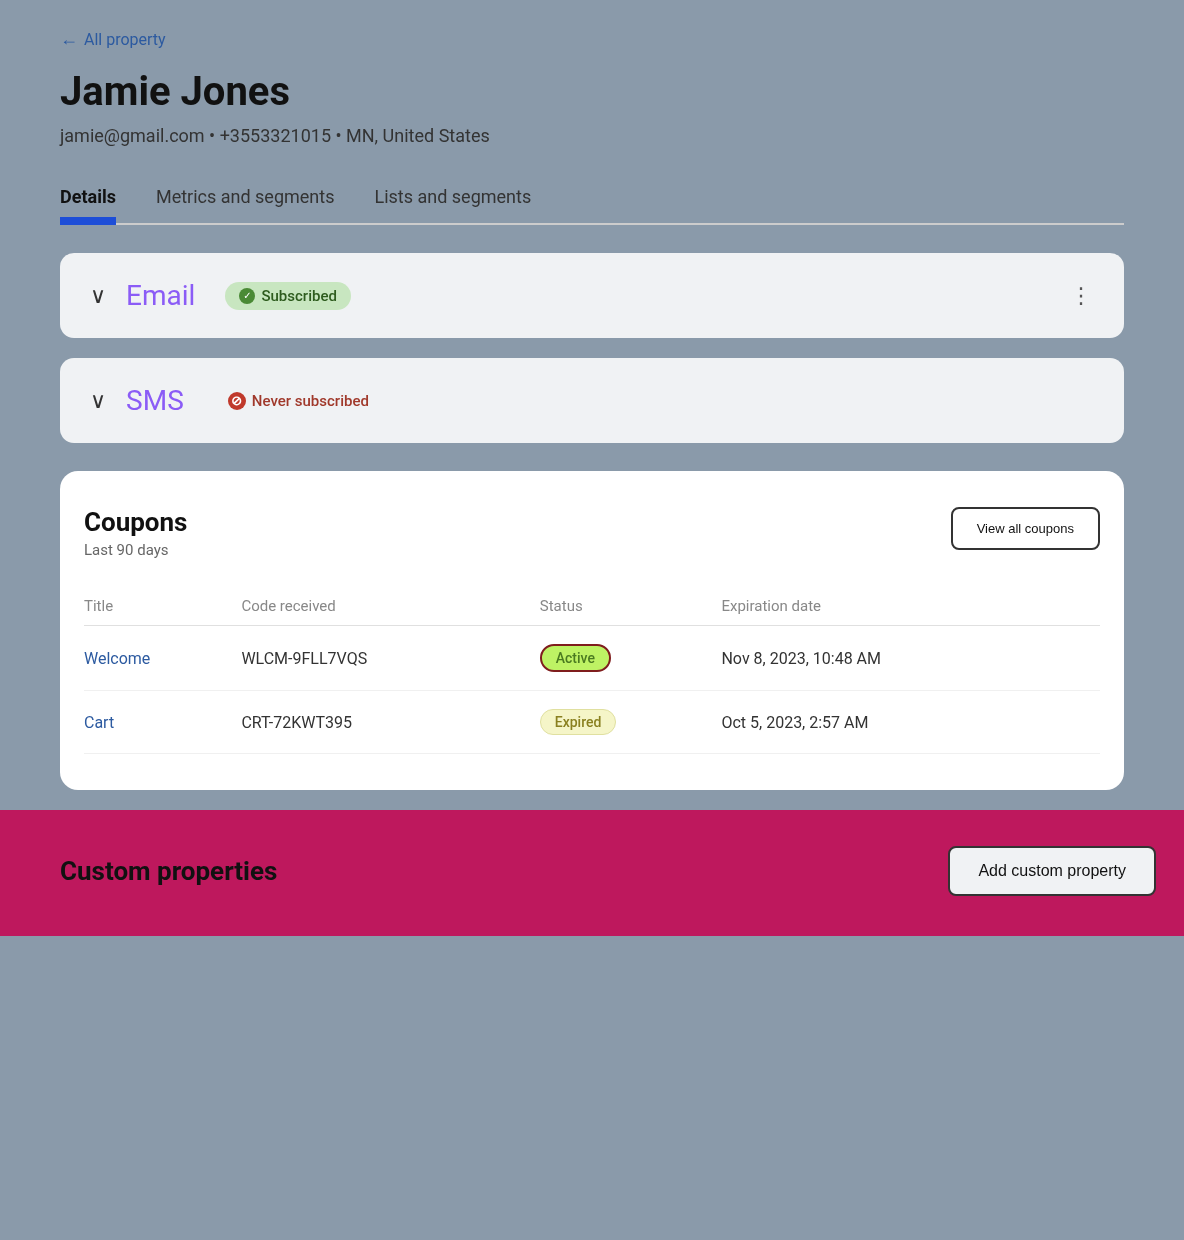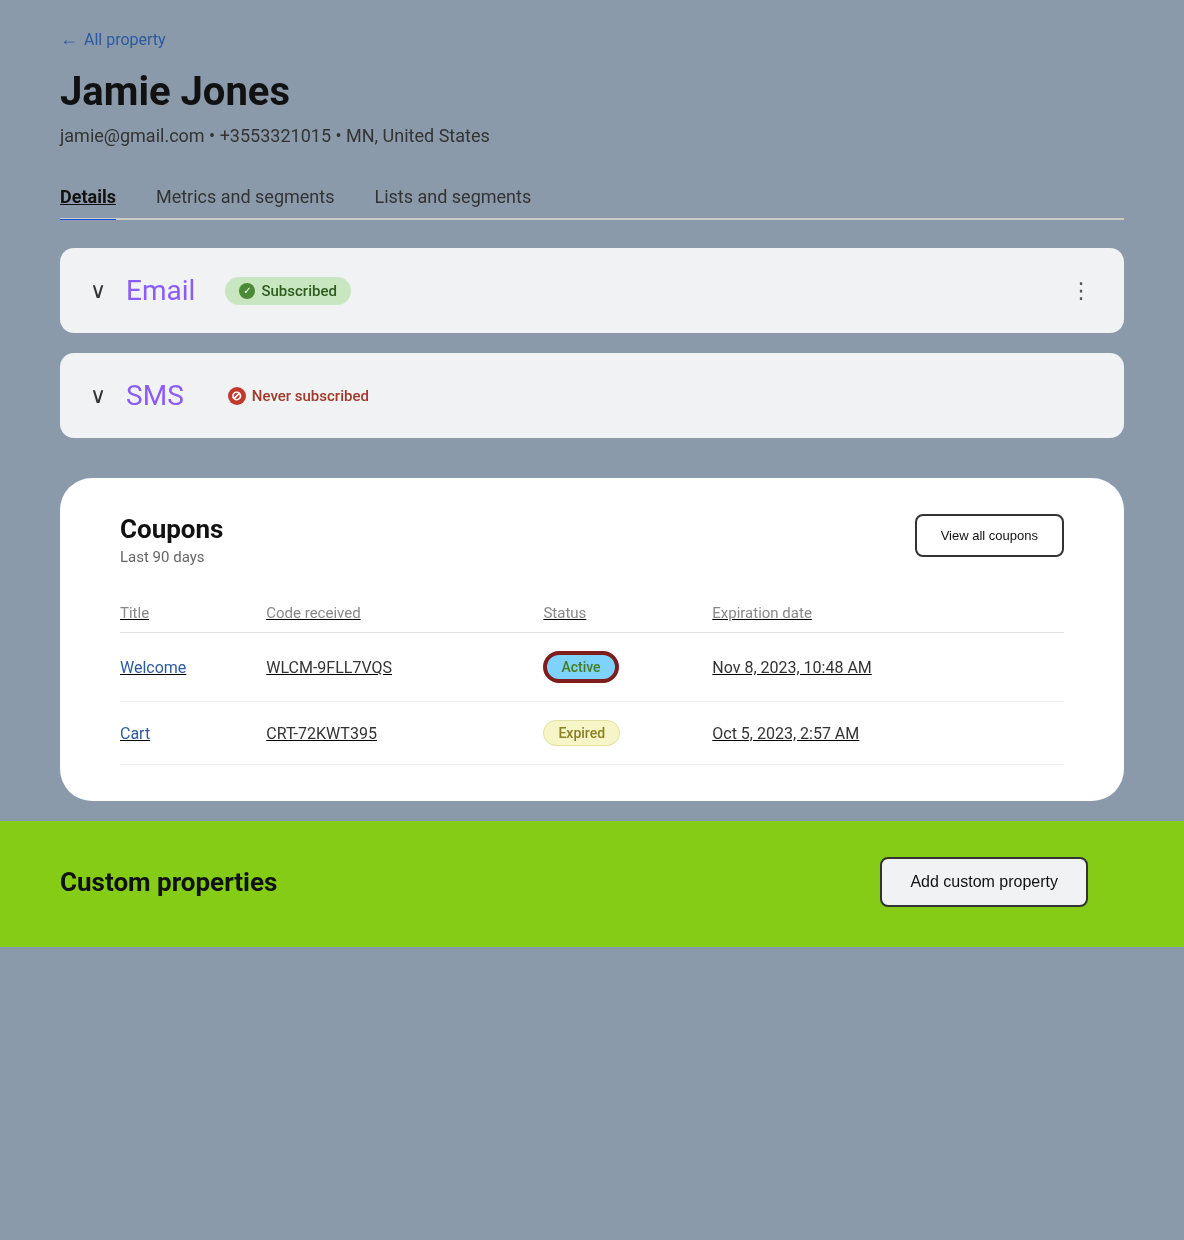--- a/index.html
+++ b/index.html
@@ -71,22 +71,21 @@
       color: #333;
       cursor: pointer;
       border-bottom: 3px solid transparent;
       position: relative;
       bottom: -2px;
     }
 
     .tab.active {
       font-weight: 700;
       color: #111;
-      border-bottom: 1px solid #1d4ed8;
-      text-decoration: underline;
+      border-bottom: 8px solid #1d4ed8;
     }
 
     
     .cards-section {
       background: #8a9aaa;
       padding: 28px 60px;
       display: flex;
       flex-direction: column;
       gap: 20px;
     }
@@ -167,23 +166,23 @@
     .three-dots {
       font-size: 22px;
       color: #555;
       cursor: pointer;
       letter-spacing: 2px;
     }
 
     
     .coupons-section {
       background: white;
-      margin: 12px 30px;
-      border-radius: 32px;
-      padding: 36px 60px;
+      margin: 0 30px;
+      border-radius: 18px;
+      padding: 36px 24px;
     }
 
     .coupons-header {
       display: flex;
       justify-content: space-between;
       align-items: flex-start;
       margin-bottom: 28px;
     }
 
     .coupons-title {
@@ -205,21 +204,20 @@
       border-radius: 8px;
       font-size: 13px;
       font-weight: 500;
       cursor: pointer;
       color: #111;
     }
 
     .coupons-table {
       width: 100%;
       border-collapse: collapse;
-      text-decoration: underline;
     }
 
     .coupons-table th {
       text-align: left;
       font-size: 15px;
       color: #888;
       font-weight: 400;
       padding: 10px 0;
       border-bottom: 1px solid #e0e0e0;
     }
@@ -239,35 +237,35 @@
 
     .status-badge {
       display: inline-block;
       padding: 4px 14px;
       border-radius: 20px;
       font-size: 14px;
       font-weight: 500;
     }
 
     .status-active {
-      background: #7dd3fc;
+      background: #bef264;
       color: #4a7a20;
-      border: 4px solid #7f1d1d;
+      border: 2px solid #7f1d1d;
     }
 
     .status-expired {
       background: #f5f5c8;
       color: #8a8020;
       border: 1px solid #e0e0a0;
     }
 
     
     .bottom-section {
-      background: #84cc16;
-      padding: 36px 96px 40px 60px;
+      background: #be185d;
+      padding: 36px 28px 40px 60px;
       margin-top: 20px;
     }
 
     .custom-props-header {
       display: flex;
       justify-content: space-between;
       align-items: center;
     }
 
     .custom-props-title {

